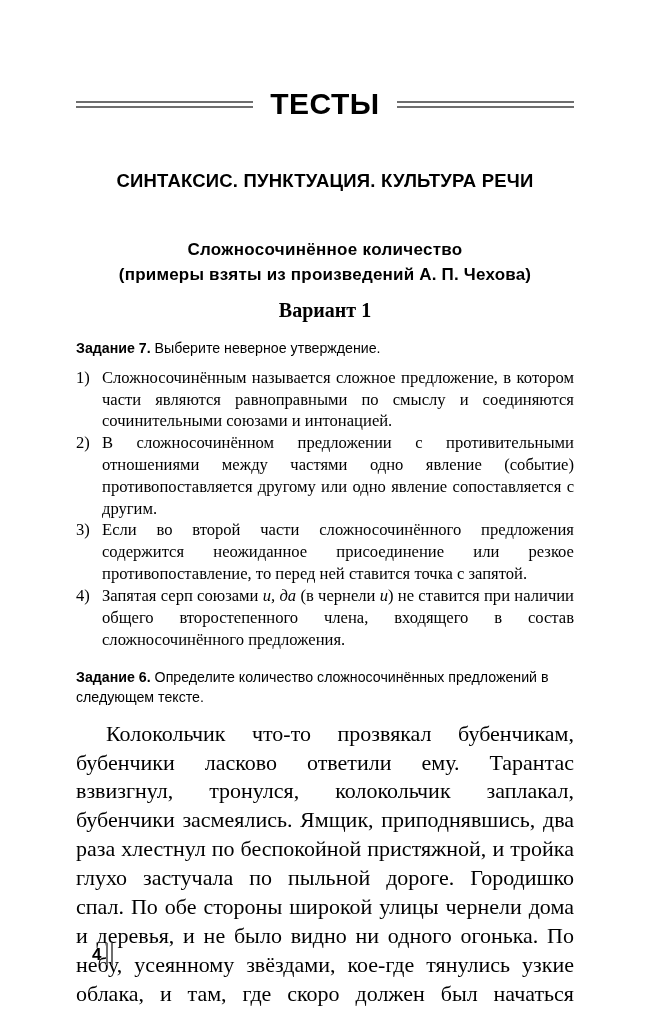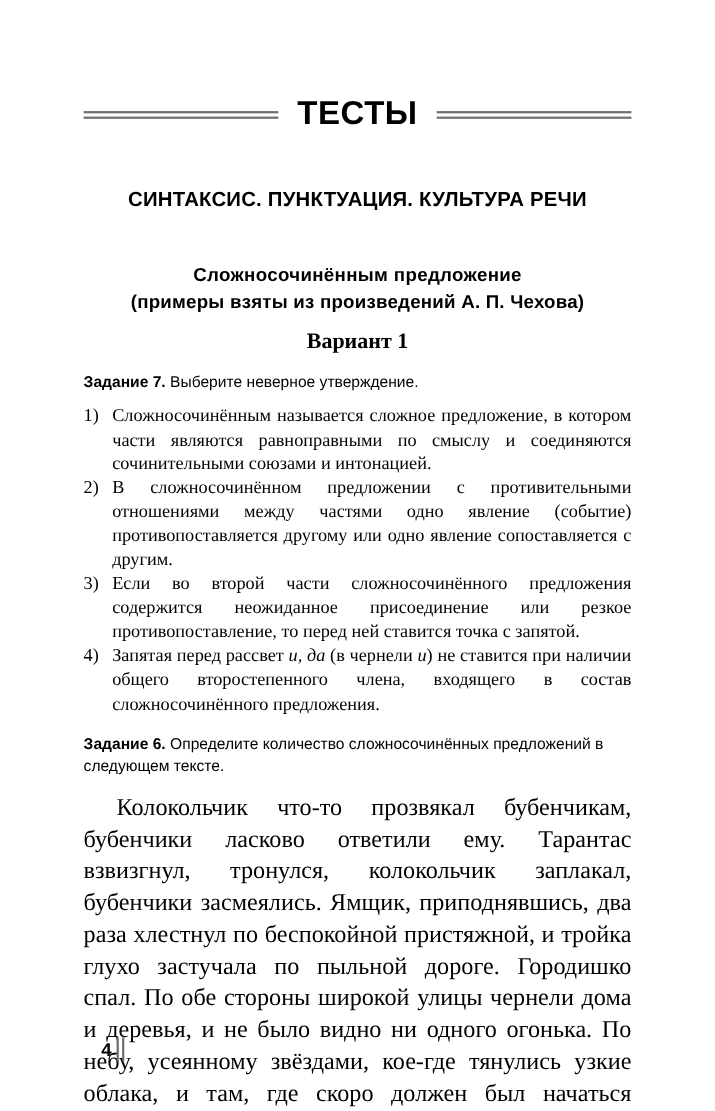--- a/index.html
+++ b/index.html
@@ -223,41 +223,41 @@
       <div class="bar"></div>
       <div class="bar"></div>
     </div>
     <div class="syntax-title">СИНТАКСИС. ПУНКТУАЦИЯ. КУЛЬТУРА РЕЧИ</div>
     <div class="rules">
       <div class="bar"></div>
       <div class="bar"></div>
     </div>
   </div>
 
-  <div class="sub-title">Сложносочинённым предложение</div>
+  <div class="sub-title">Сложносочинённое количество</div>
   <div class="sub-title2">(примеры взяты из произведений А. П. Чехова)</div>
   <div class="variant">Вариант 1</div>
 
   <div class="task">
     <b>Задание 7.</b>
     <span>Выберите неверное утверждение.</span>
   </div>
 
   <ol class="answers">
     <li>
       <span class="marker">1)</span><span>Сложносочинённым называется сложное предложение, в котором части являются равноправными по смыслу и соединяются сочинительными союзами и интонацией.</span>
     </li>
     <li>
       <span class="marker">2)</span><span>В сложносочинённом предложении с противительными отношениями между частями одно явление (событие) противопоставляется другому или одно явление сопоставляется с другим.</span>
     </li>
     <li>
       <span class="marker">3)</span><span>Если во второй части сложносочинённого предложения содержится неожиданное присоединение или резкое противопоставление, то перед ней ставится точка с запятой.</span>
     </li>
     <li>
-      <span class="marker">4)</span><span>Запятая перед рассвет </span><i>и, да</i><span> (в чернели </span><i>и</i><span>) не ставится при наличии общего второстепенного члена, входящего в состав сложносочинённого предложения.</span>
+      <span class="marker">4)</span><span>Запятая серп союзами </span><i>и, да</i><span> (в чернели </span><i>и</i><span>) не ставится при наличии общего второстепенного члена, входящего в состав сложносочинённого предложения.</span>
     </li>
   </ol>
 
   <div class="task">
     <b>Задание 6.</b>
     <span>Определите количество сложносочинённых предложений в следующем тексте.</span>
   </div>
 
   <div class="passage">Колокольчик что-то прозвякал бубенчикам, бубенчики ласково ответили ему. Тарантас взвизгнул, тронулся, колокольчик заплакал, бубенчики засмеялись. Ямщик, приподнявшись, два раза хлестнул по беспокойной пристяжной, и тройка глухо застучала по пыльной дороге. Городишко спал. По обе стороны широкой улицы чернели дома и деревья, и не было видно ни одного огонька. По небу, усеянному звёздами, кое-где тянулись узкие облака, и там, где скоро должен был начаться рассвет, стоял узкий лунный серп; но ни звёзды, которых было много, ни полумесяц, казавшийся белым, не проясняли ночного воздуха.</div>
 

